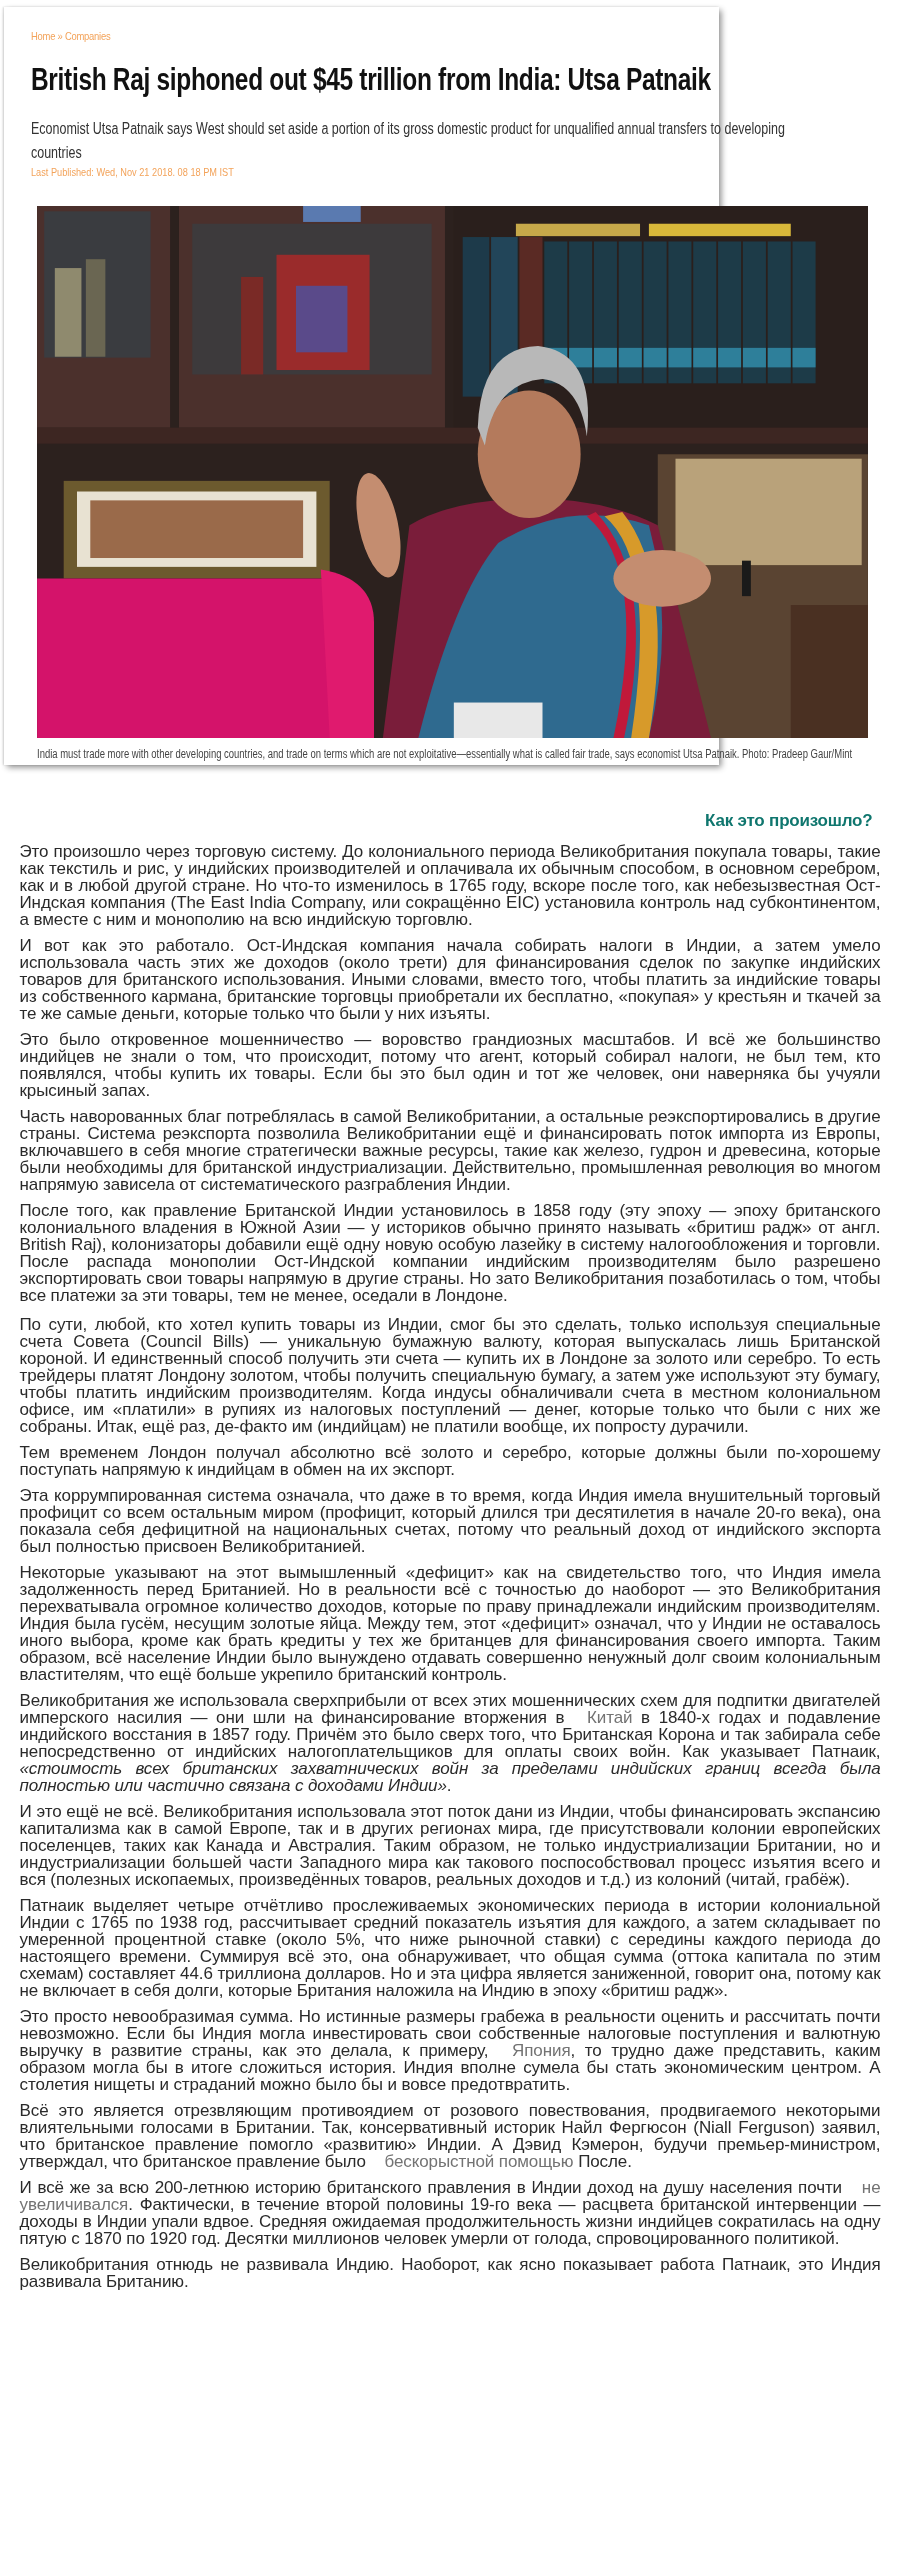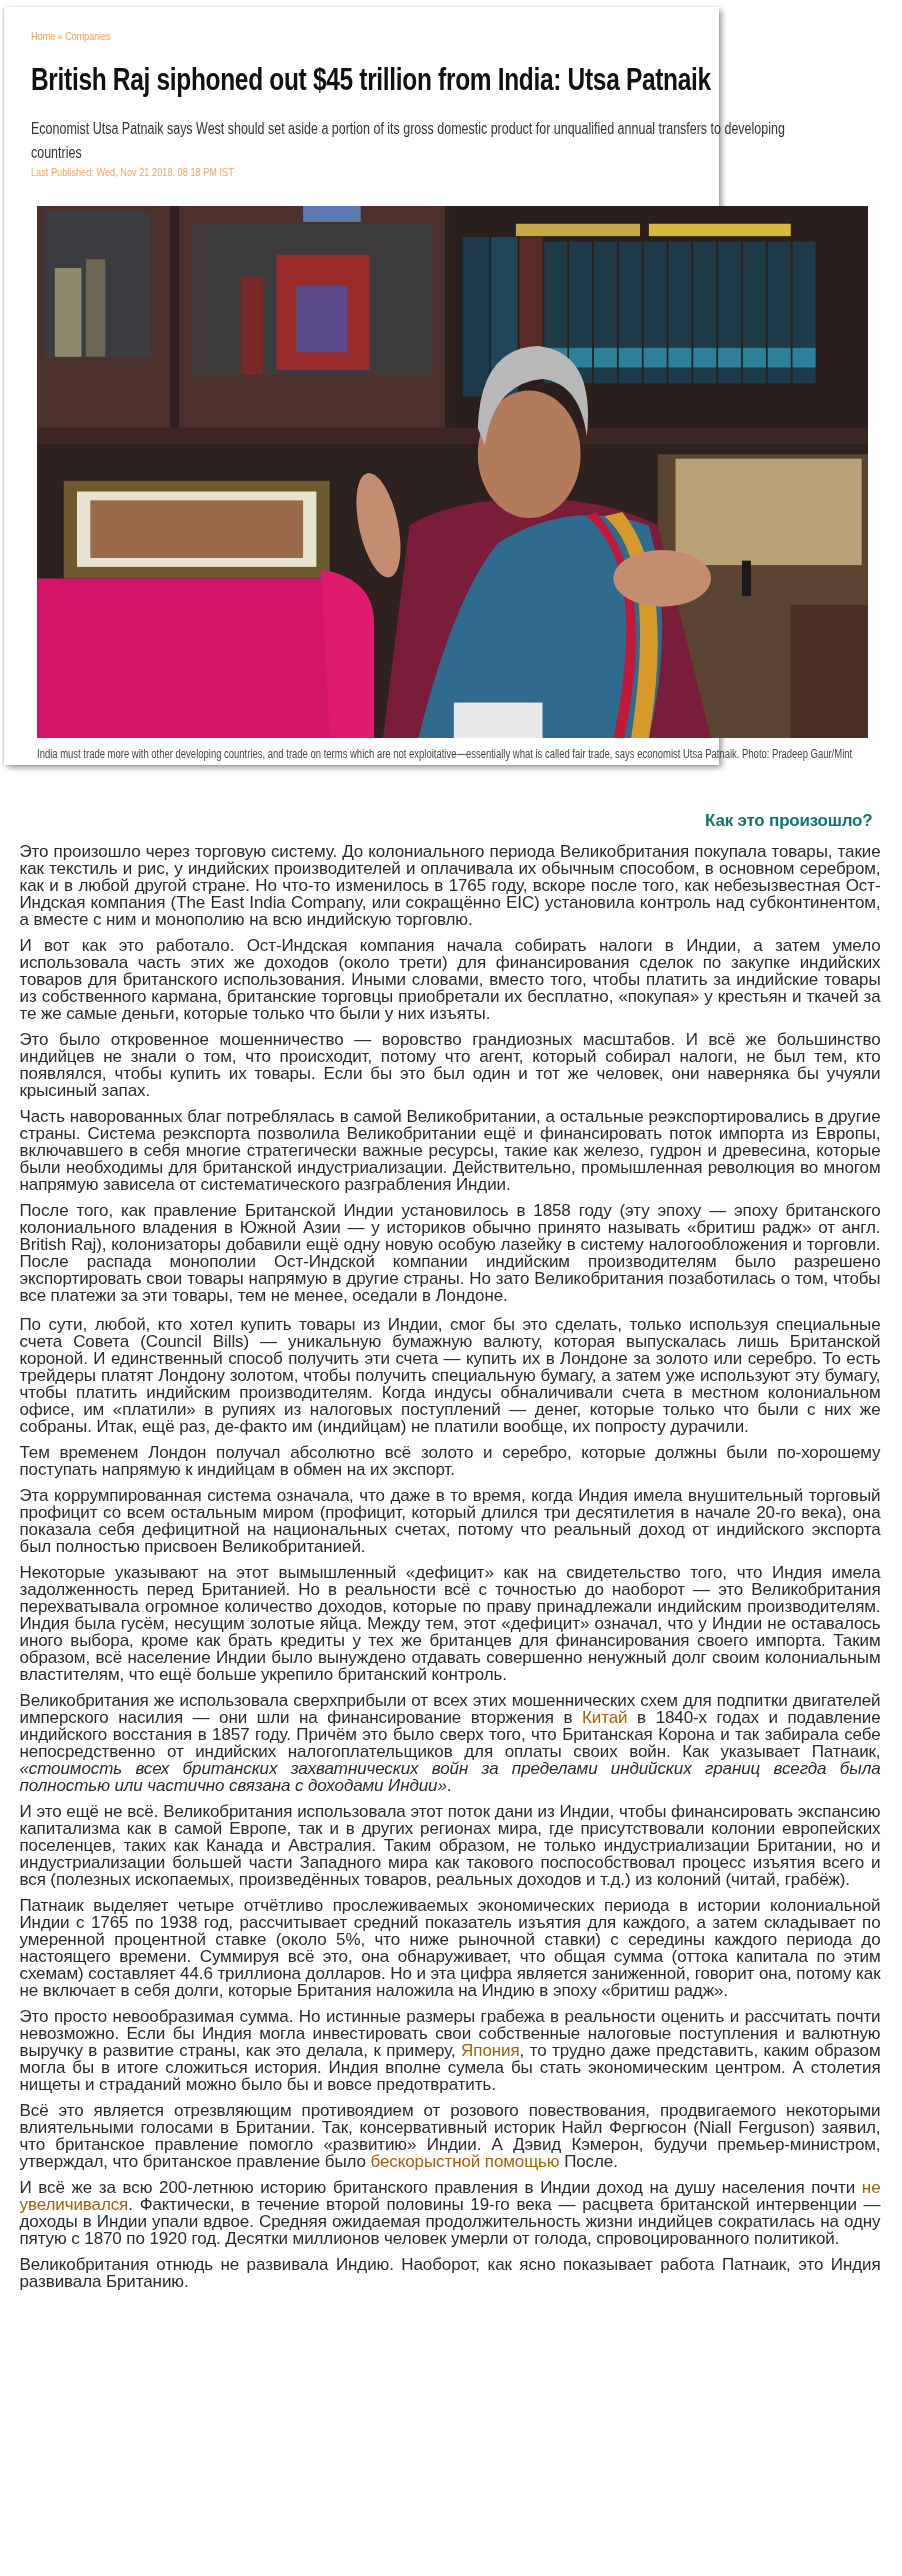--- a/index.html
+++ b/index.html
@@ -47,21 +47,21 @@
   .article h2 {
     font-family: "Liberation Sans", sans-serif; font-weight: bold;
     font-size: 17px; color: #0f766e; margin: 8px; height: 28px; line-height: 27px;
     letter-spacing: -0.2px;
     text-align: right;
   }
   .article p {
     margin: 0 0 9px 0; font-size: 17px; line-height: 17px; color: #2a2a2a;
     text-align: justify; letter-spacing: -0.1px;
   }
-  .article a { color: #a16207; text-decoration: none; }
+  .article a { color: #737373; text-decoration: none; margin-left: 14px; }
   .article em { font-style: italic; }
 </style>
 </head>
 <body>
 
 <div class="card-wrap">
   <div class="breadcrumb">
     <span>Home</span><span> » </span><span>Companies</span>
   </div>
   <div class="headline">British Raj siphoned out $45 trillion from India: Utsa Patnaik</div>

